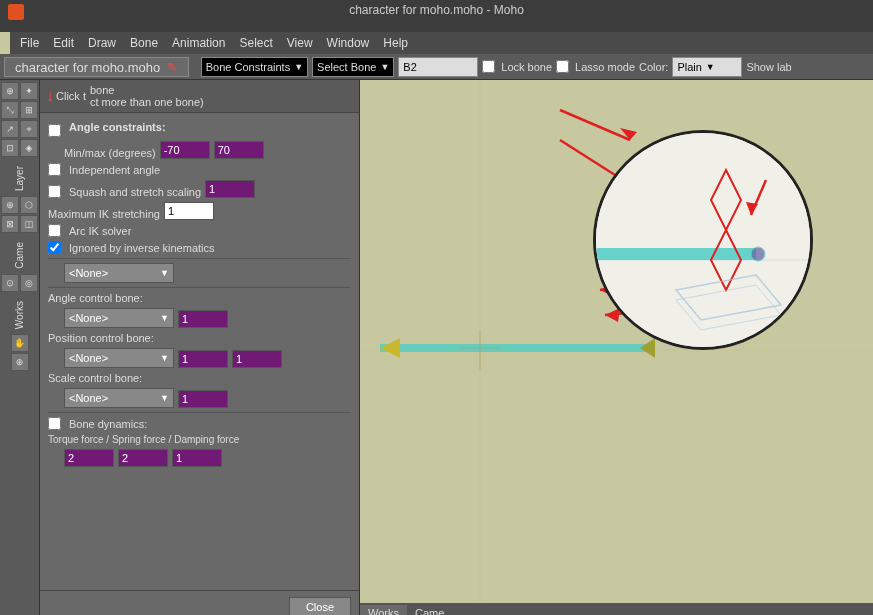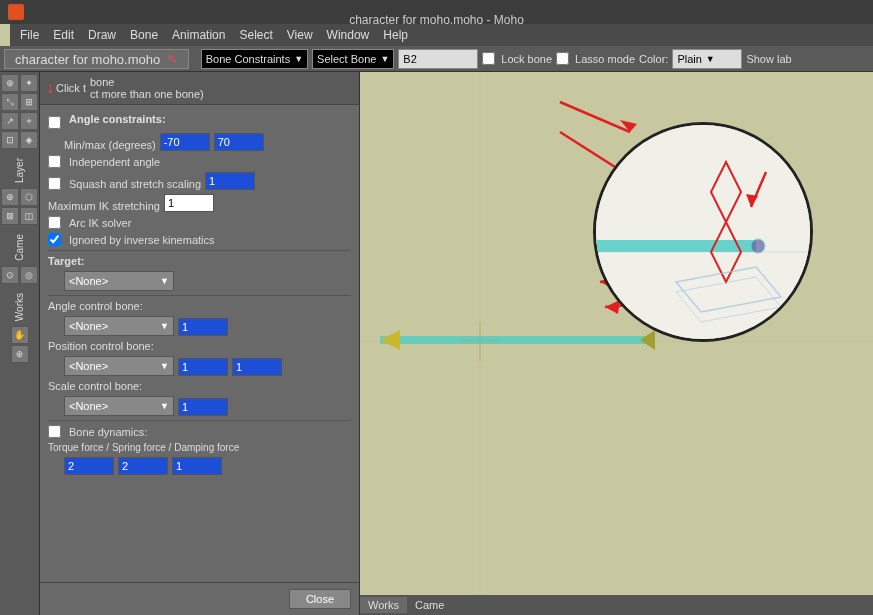--- a/index.html
+++ b/index.html
@@ -1,19 +1,19 @@
 <!DOCTYPE html>
 <html><head>
   <meta charset="utf-8">
   <style>
     * { box-sizing: border-box; margin: 0; padding: 0; }
     body { width: 873px; height: 615px; overflow: hidden; font-family: Arial, sans-serif; font-size: 12px; background: #c8c8a0; }
 
     
-    #titlebar { background: #3c3c3c; color: #ccc; text-align: center; padding: 12px 0; font-size: 12px; position: relative; height: 24px; line-height: 16px; }
+    #titlebar { background: #3c3c3c; color: #ccc; text-align: center; padding: 2px 0; font-size: 12px; position: relative; height: 32px; line-height: 16px; }
     #titlebar .icon { position: absolute; left: 8px; top: 4px; width: 16px; height: 16px; background: #e05020; border-radius: 2px; }
 
     
     #menubar { background: #4a4a4a; color: #ddd; display: flex; align-items: center; height: 22px; padding: 0 4px; gap: 2px; margin-left: 10px; }
     #menubar span { padding: 2px 6px; cursor: pointer; font-size: 12px; }
 
     
     #toolbar { background: #5a5a5a; display: flex; align-items: center; height: 26px; padding: 2px 4px; gap: 4px; border-bottom: 1px solid #333; }
     .toolbar-tab { background: #6a6a6a; color: #ddd; padding: 2px 10px; font-size: 13px; border: 1px solid #888; cursor: pointer; height: 20px; }
     .toolbar-dropdown { background: #000000; color: #ddd; border: 1px solid #888; height: 20px; padding: 1px 4px; font-size: 11px; display: flex; align-items: center; cursor: pointer; }
@@ -29,21 +29,21 @@
     
     #panel { background: #696969; width: 320px; min-width: 320px; display: flex; flex-direction: column; border-right: 1px solid #333; }
 
     
     #click-area { background: #5a5a5a; padding: 4px 6px; font-size: 11px; color: #ddd; border-bottom: 1px solid #444; display: flex; align-items: center; gap: 4px; }
 
     
     #panel-content { flex: 1; padding: 6px 8px; overflow-y: auto; }
     .panel-row { display: flex; align-items: flex-end; margin-bottom: 4px; gap: 4px; }
     .panel-section-label { color: #e0e0e0; font-size: 11px; font-weight: bold; margin-bottom: 4px; margin-top: 2px; }
-    .panel-input { background: #1d4ed8; border: 1px solid #555; height: 18px; width: 50px; padding: 1px 3px; font-size: 11px; color: #fff; }
+    .panel-input { background: #701a75; border: 1px solid #555; height: 18px; width: 50px; padding: 1px 3px; font-size: 11px; color: #fff; }
     .panel-input.active { background: #fff; color: #000; }
     .panel-checkbox { margin-right: 4px; }
     .panel-dropdown { background: #888; color: #fff; border: 1px solid #555; height: 20px; padding: 1px 4px; font-size: 11px; width: 110px; display: flex; align-items: center; cursor: pointer; }
     .panel-dropdown-arrow { margin-left: auto; font-size: 9px; }
     .indent { padding-left: 16px; }
     
     
     #panel-bottom { padding: 6px 8px; display: flex; justify-content: flex-end; border-top: 1px solid #444; }
     .btn-close { background: #888; color: #fff; border: 1px solid #555; padding: 3px 16px; font-size: 11px; cursor: pointer; }
 
@@ -201,23 +201,20 @@
         <span style="color:#ddd;font-size:11px;">Arc IK solver</span>
       </div>
 
       <div class="panel-row">
         <input type="checkbox" class="panel-checkbox" checked="" style="">
         <span style="color:#ddd;font-size:11px;">Ignored by inverse kinematics</span>
       </div>
 
       <hr class="panel-divider">
 
-      <div class="panel-row">
-        <span style="color:#ddd;font-size:11px;font-weight:bold;">Target:</span>
-      </div>
       <div class="panel-row indent">
         <div class="panel-dropdown">
           <span>&lt;None&gt;</span>
           <span class="panel-dropdown-arrow">▼</span>
         </div>
       </div>
 
       <hr class="panel-divider">
 
       <div class="panel-row">

